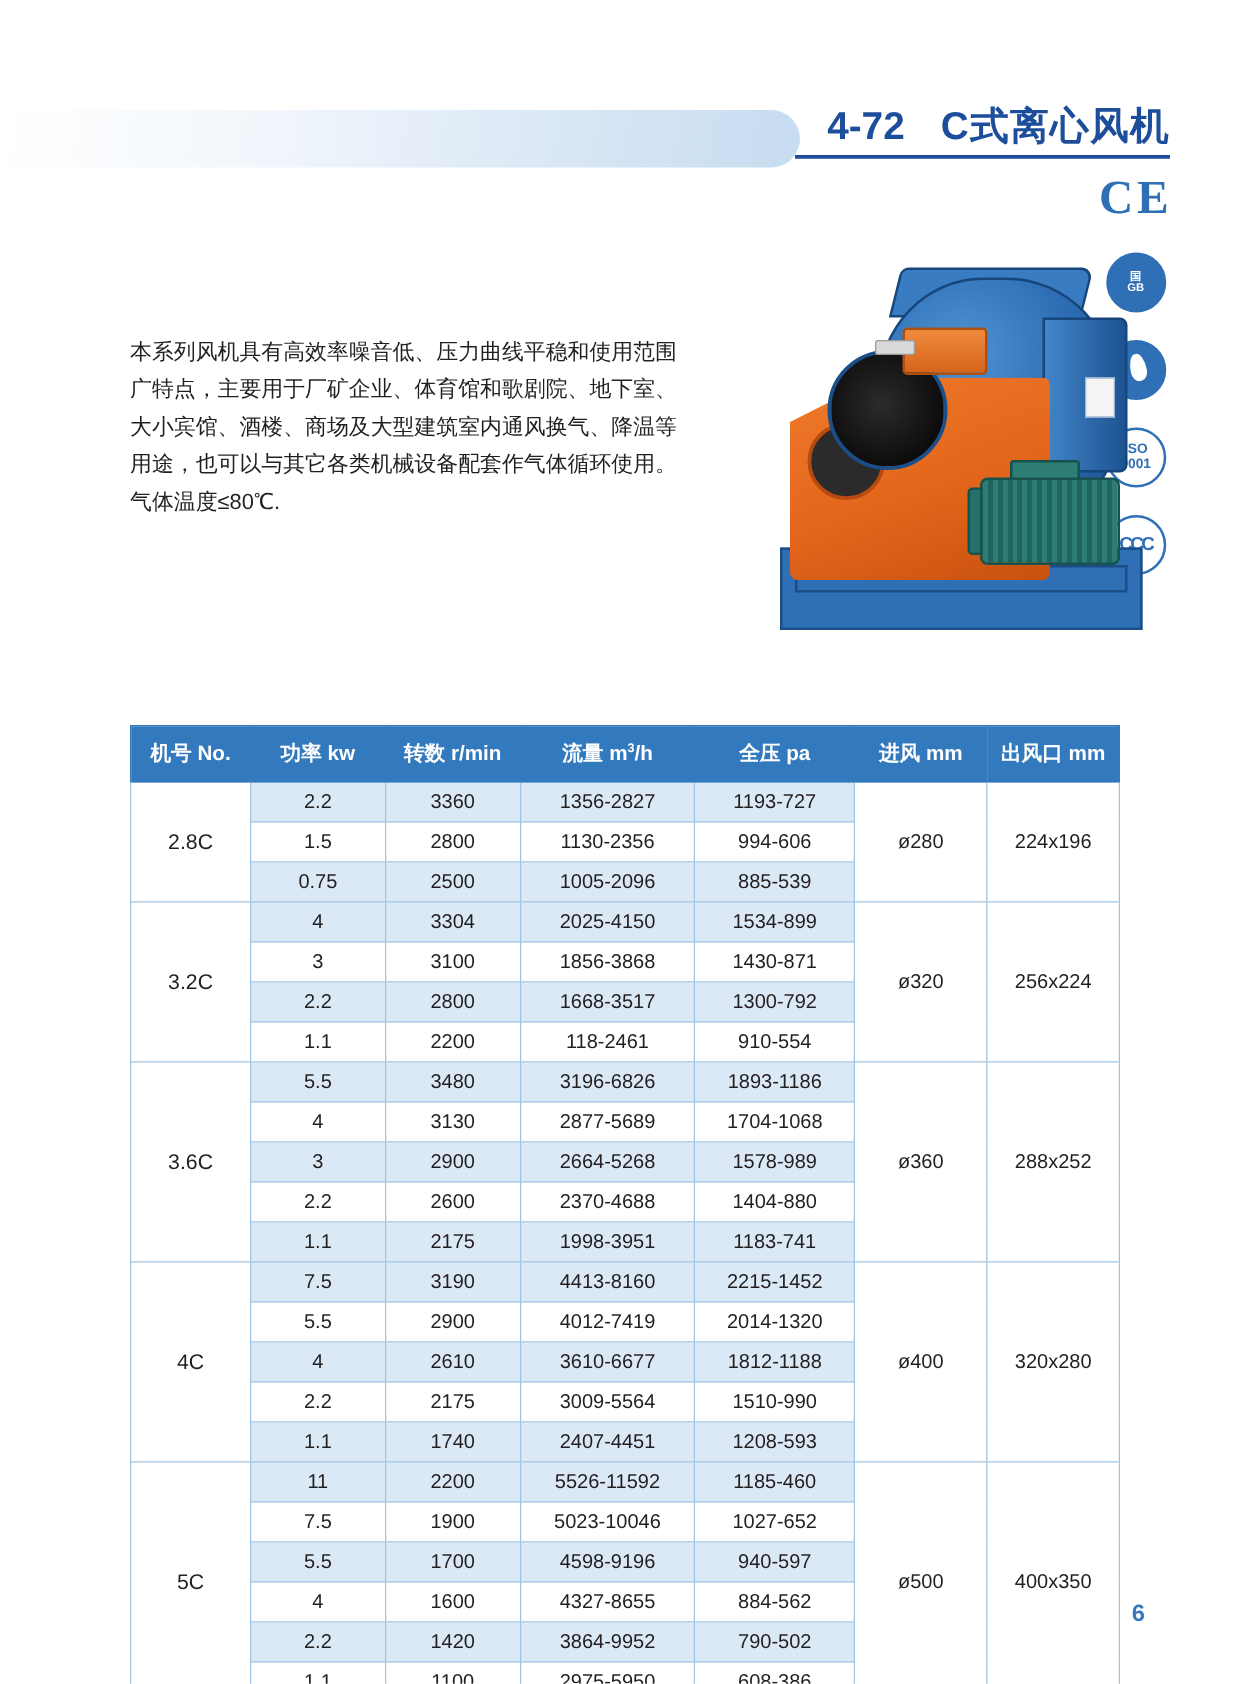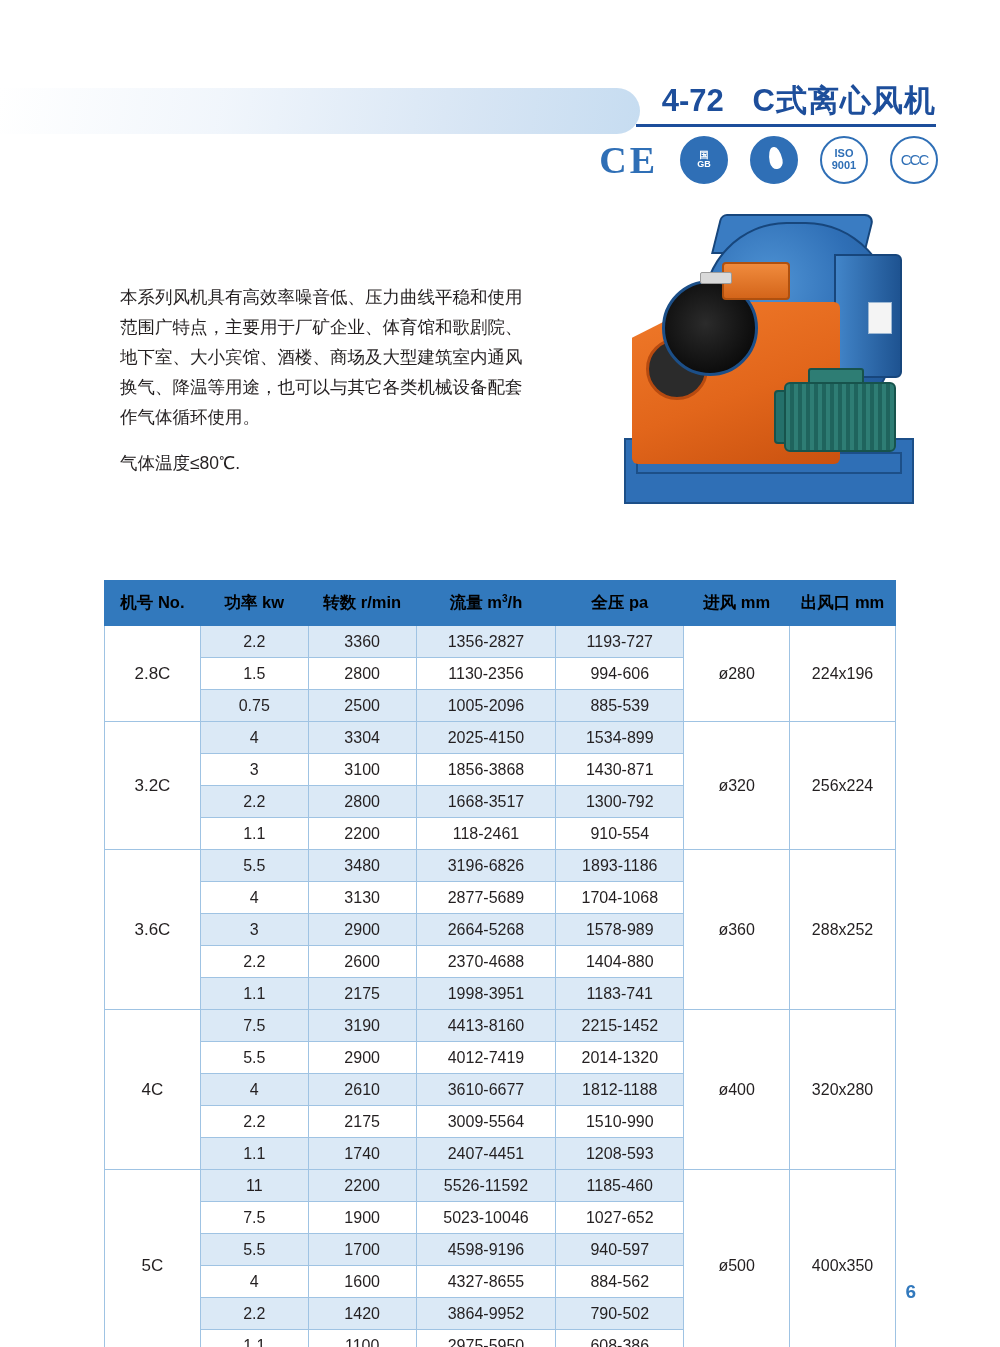--- a/index.html
+++ b/index.html
@@ -55,20 +55,21 @@
   }
 
   
   .certs {
     position: absolute;
     right: 86px;
     top: 136px;
     display: flex;
     align-items: center;
     gap: 22px;
+    flex-direction: column;
   }
   .cert-ce {
     font-size: 38px;
     font-weight: bold;
     letter-spacing: 3px;
     font-family: "Liberation Serif", serif;
     color: #2f6fb6;
   }
   .cert-circle {
     width: 48px;
@@ -87,21 +88,21 @@
   }
   .cert-circle.filled {
     background: #2f6fb6;
     color: #ffffff;
     border-color: #2f6fb6;
   }
   .cert-iso { font-size: 11px; }
   .cert-ccc {
     font-size: 15px;
     letter-spacing: -2px;
-    font-weight: normal;
+    font-weight: bold;
   }
   .cert-flame {
     width: 48px;
     height: 48px;
     border-radius: 50%;
     border: 2px solid #2f6fb6;
     position: relative;
     box-sizing: border-box;
     background: #2f6fb6;
   }
@@ -120,21 +121,21 @@
   
   .intro {
     position: absolute;
     left: 104px;
     top: 266px;
     width: 440px;
     font-size: 17.5px;
     line-height: 30px;
     color: #231f20;
   }
-  .intro p { margin: 16px; }
+  .intro p { margin: 0; }
 
   
   .photo {
     position: absolute;
     left: 596px;
     top: 206px;
     width: 330px;
     height: 330px;
   }
   .base-frame {
@@ -291,21 +292,21 @@
     font-size: 16px;
     color: #231f20;
   }
   th, td {
     border: 1px solid #9fc3e3;
     text-align: center;
     vertical-align: middle;
   }
   thead th {
     background: #3279bd;
-    color: #000000;
+    color: #ffffff;
     font-weight: bold;
     height: 42px;
     font-size: 16.5px;
     border-color: #3279bd;
   }
   tbody td {
     height: 29px;
     background: #ffffff;
   }
   tbody tr.alt td.data {

